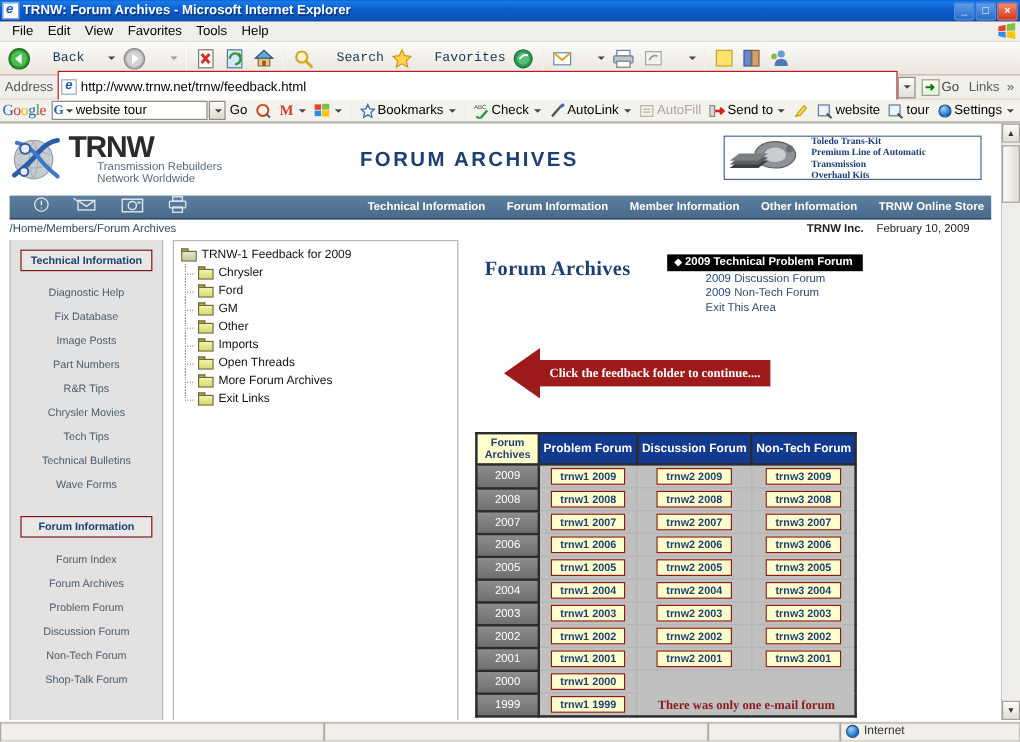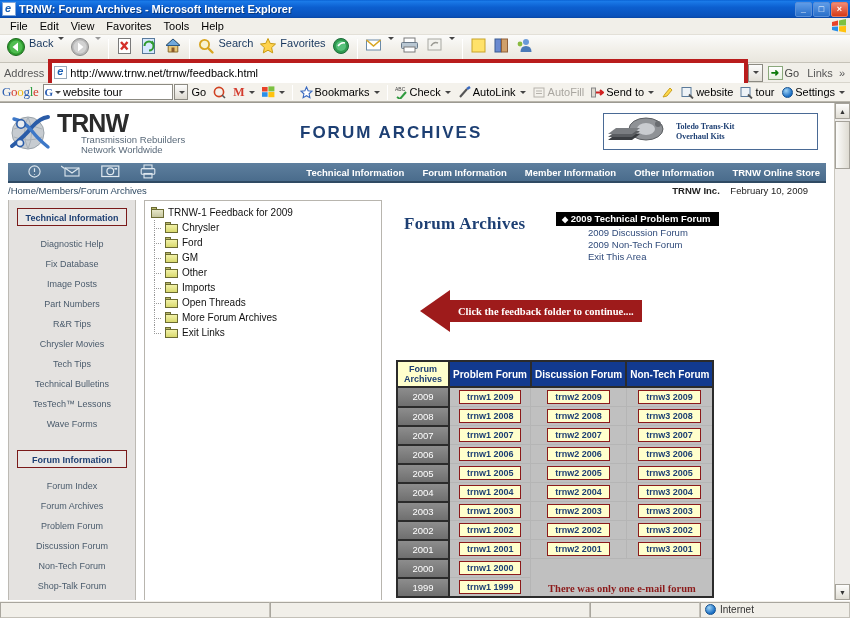--- a/index.html
+++ b/index.html
@@ -35,30 +35,30 @@
   .tb-btn.close{background:linear-gradient(to bottom,#f08a74,#d63a17);border-color:#e07a60;}
 
   .menubar{height:17px;flex:0 0 17px;background:#f1efe9;display:flex;align-items:center;
     padding-left:4px;border-bottom:1px solid #e3e0d8;position:relative;}
   .menubar span{padding:1px 6px;font-size:11px;color:#000;}
   .menubar .winflag{position:absolute;right:3px;top:1px;width:16px;height:14px;}
 
   .toolbar{height:28px;flex:0 0 28px;
     background:linear-gradient(to bottom,#fbfbfa 0%,#f2f0ea 50%,#e9e6de 100%);
     display:flex;align-items:center;padding-left:3px;border-bottom:1px solid #c5c2b8;}
-  .tbi{display:flex;height:24px;padding:0 3px;gap:3px;}
+  .tbi{display:flex;align-items:center;height:24px;padding:0 3px;gap:18px;font-family:Liberation Mono, monospace;}
   .tb-label{font-size:11px;color:#17365d;}
   .tb-sep{width:1px;height:20px;background:#c9c6bd;margin:0 4px;border-right:1px solid #fff;}
   .caret{width:0;height:0;border-left:3px solid transparent;border-right:3px solid transparent;
     border-top:3px solid #444;margin-left:2px;}
 
   .addressbar{height:20px;flex:0 0 20px;background:#f1efe9;display:flex;align-items:center;
     padding:0 2px;border-bottom:1px solid #d8d5cc;}
   .addr-label{font-size:11px;color:#585858;padding:0 4px 0 2px;}
-  .addr-box{flex:1;height:28px;background:#fff;border:4px solid #b91c1c;display:flex;
+  .addr-box{flex:1;height:28px;background:#fff;border:1px solid #b91c1c;display:flex;
     align-items:center;padding:0 2px;}
   .addr-box .pgico{width:13px;height:13px;background:#fff;border:1px solid #9ab;margin-right:3px;
     position:relative;flex:0 0 13px;}
   .addr-box .pgico:after{content:"e";position:absolute;left:2px;top:-2px;color:#1a5fb4;
     font-size:11px;font-style:italic;font-weight:bold;}
   .addr-url{font-size:11px;color:#000;white-space:nowrap;overflow:hidden;}
   .addr-drop{width:15px;height:18px;background:linear-gradient(to bottom,#fcfcfc,#e2dfd7);
     border:1px solid #8c8a82;display:flex;align-items:center;justify-content:center;}
   .go-btn{display:flex;align-items:center;gap:2px;padding:0 5px;}
   .go-arrow{width:15px;height:14px;background:linear-gradient(to bottom,#fff,#e6f0e0);
@@ -471,20 +471,21 @@
               <ellipse cx="40" cy="13" rx="17" ry="11" fill="#8f9296" stroke="#5a5d61"></ellipse>
               <ellipse cx="40" cy="13" rx="9" ry="6" fill="#c9ccd0"></ellipse>
               <path d="M2 24 L26 24 L34 18 L10 18 Z" fill="#3a3d41"></path>
               <path d="M2 21 L26 21 L34 15 L10 15 Z" fill="#5a5d61"></path>
               <path d="M2 18 L26 18 L34 12 L10 12 Z" fill="#7a7d81"></path>
               <circle cx="52" cy="8" r="3" fill="#6a6d71"></circle>
             </svg>
           </div>
           <div class="ad-txt">
             <div>Toledo Trans-Kit</div>
+            <div>Premium Line of Automatic Transmission</div>
             <div>Overhaul Kits</div>
           </div>
         </div>
       </div>
 
       <div class="navbar">
         <div class="nav-icons">
           <span class="nav-ic">
             <svg width="13" height="13" viewBox="0 0 13 13">
               <circle cx="6.5" cy="6.5" r="5.6" fill="none" stroke="#dfe8ef" stroke-width="1.1"></circle>
@@ -537,21 +538,20 @@
             <span>Technical Information</span>
           </div>
           <div class="nav-item">Diagnostic Help</div>
           <div class="nav-item">Fix Database</div>
           <div class="nav-item">Image Posts</div>
           <div class="nav-item">Part Numbers</div>
           <div class="nav-item">R&amp;R Tips</div>
           <div class="nav-item">Chrysler Movies</div>
           <div class="nav-item">Tech Tips</div>
           <div class="nav-item">Technical Bulletins</div>
-          <div class="nav-item">TesTech™ Lessons</div>
           <div class="nav-item">Wave Forms</div>
           <div class="nav-gap"></div>
           <div class="nav-head">
             <span>Forum Information</span>
           </div>
           <div class="nav-item">Forum Index</div>
           <div class="nav-item">Forum Archives</div>
           <div class="nav-item">Problem Forum</div>
           <div class="nav-item">Discussion Forum</div>
           <div class="nav-item">Non-Tech Forum</div>

